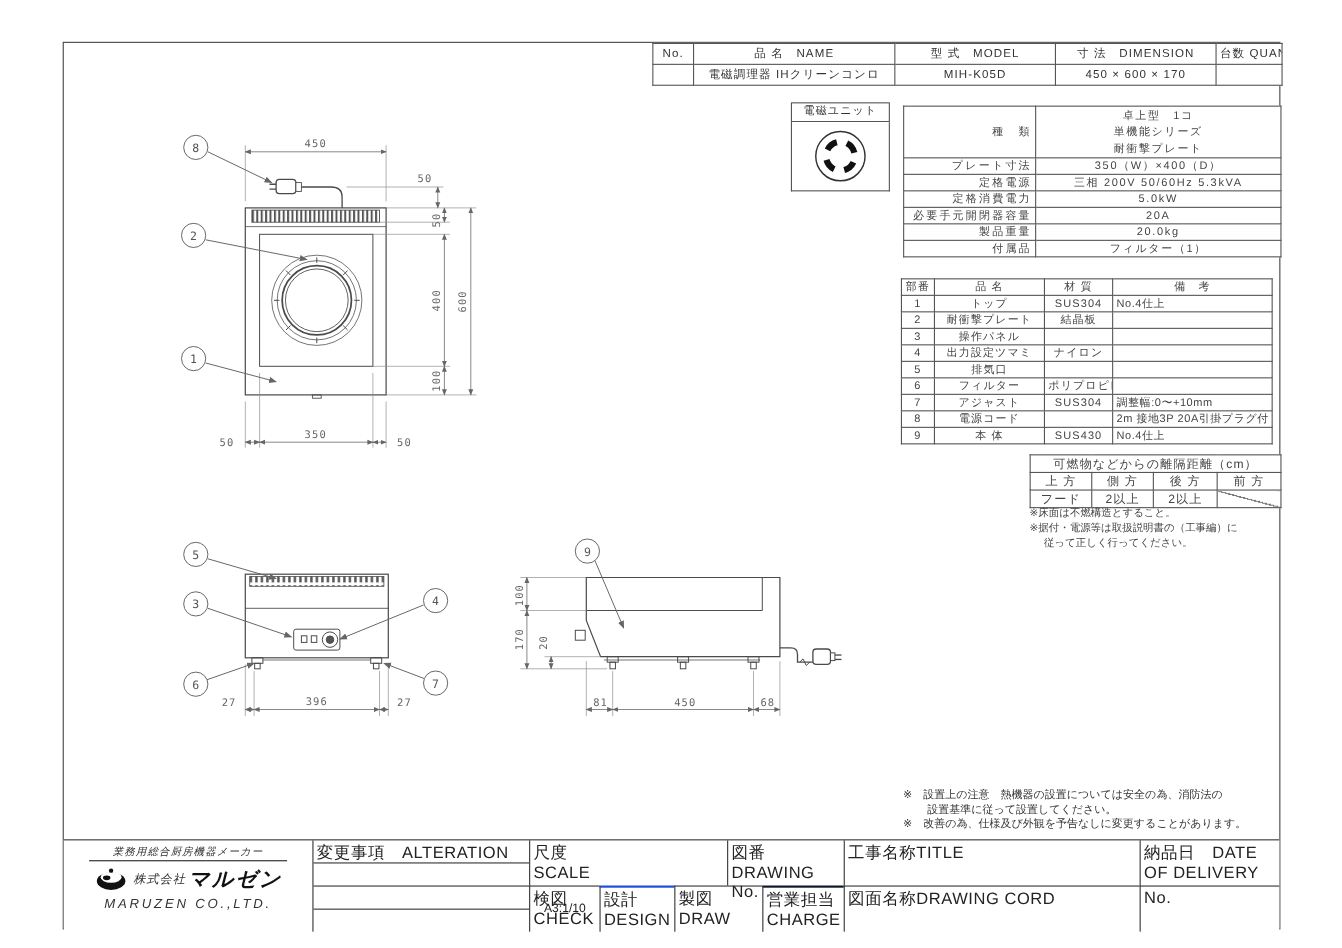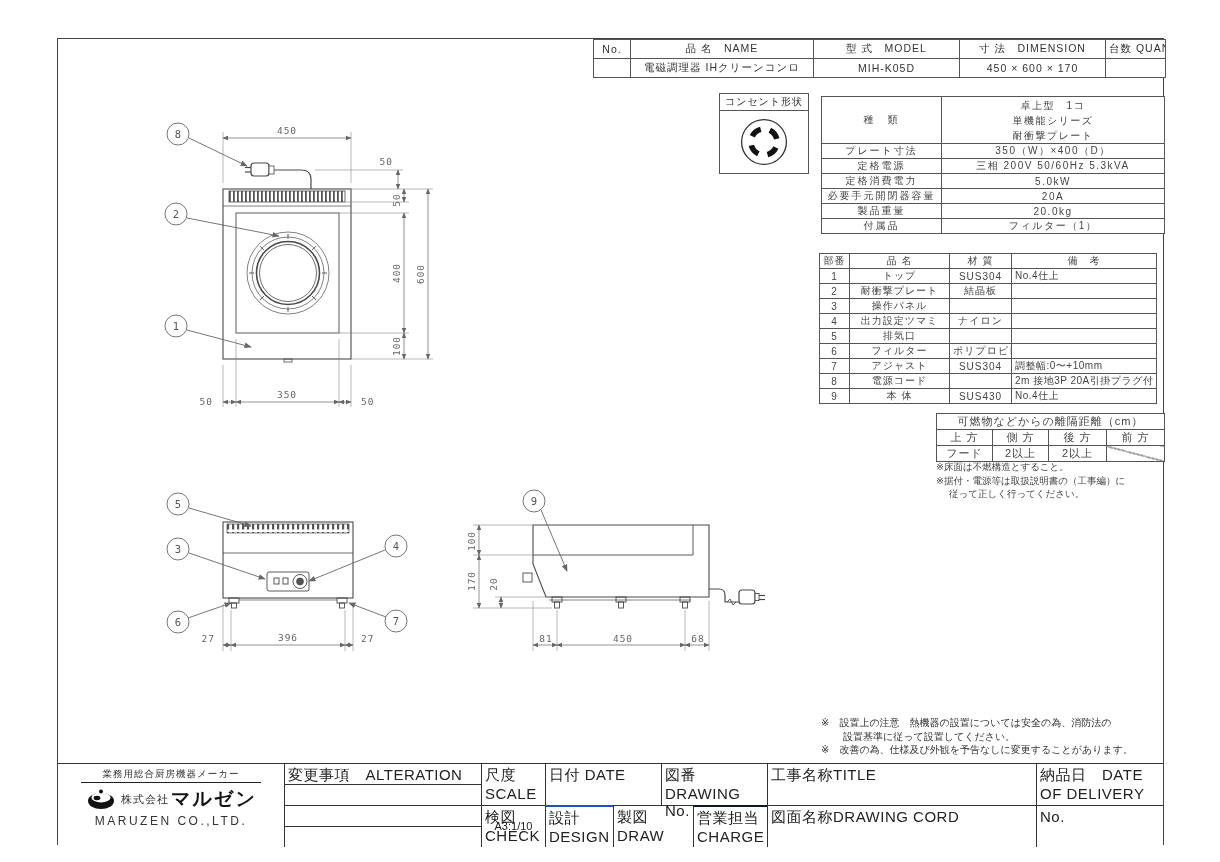--- a/index.html
+++ b/index.html
@@ -11,42 +11,42 @@
   
   table.ht{left:535px;top:0px;width:572px;}
   table.ht td,table.ht th{height:18px;text-align:center;font-size:10.5px;letter-spacing:1px;}
   
   .outlet{position:absolute;left:661px;top:54px;width:90px;}
   .outlet .cap{border:1px solid #555;font-size:10px;text-align:center;height:16px;line-height:16px;letter-spacing:1px;background:#fff;}
   .outlet .plug{border:1px solid #555;border-top:none;height:62px;display:flex;align-items:center;justify-content:center;background:#fff;}
   
   table.spec{left:763px;top:57px;width:344px;}
   table.spec td{height:14px;text-align:center;letter-spacing:1.5px;font-size:10px;color:#444;}
-  table.spec td.lb{letter-spacing:2px;}
+  table.spec td.lb{letter-spacing:2px;text-align:right;}
   table.spec tr.kind td{height:46px;}
   table.spec .kl div{line-height:15px;}
   
   table.parts{left:761px;top:214px;width:338px;}
   table.parts td,table.parts th{height:13px;text-align:center;font-size:10px;color:#444;letter-spacing:1px;}
   table.parts td.rm{text-align:left;letter-spacing:0.5px;}
   
   table.clr{left:878px;top:374px;width:229px;}
   table.clr td,table.clr th{height:14px;text-align:center;font-size:11px;color:#444;letter-spacing:1px;}
   td.slash{background:linear-gradient(to top right,transparent calc(50% - 0.6px),#777 calc(50% - 0.6px),#777 calc(50% + 0.6px),transparent calc(50% + 0.6px));}
   .clrnotes{position:absolute;left:878px;top:421px;width:250px;font-size:9.5px;color:#444;line-height:13.5px;}
   .clrnotes .ind{padding-left:13px;}
   
   .footnotes{position:absolute;left:763px;top:677px;width:350px;font-size:10px;color:#333;line-height:13.5px;}
   .footnotes .ind{padding-left:22px;}
   
   .tblock{position:absolute;left:0;top:724px;width:1105px;height:83px;border-top:1.5px solid #333;background:#fff;}
   .tb{position:absolute;box-sizing:border-box;border-left:1px solid #333;}
   .tb .cl{font-size:15px;color:#222;padding:2px 0 0 3px;letter-spacing:0.5px;}
   .tb .cv{font-size:11px;color:#222;text-align:center;margin-top:18px;}
-  .company{border-left:none;}
+  .company{border-left:none;font-style:italic;}
   .company .maker{font-size:9.5px;letter-spacing:1px;text-align:center;border-bottom:1px solid #222;width:180px;margin:4px auto 0;padding-bottom:1px;}
   .logorow{display:flex;align-items:center;justify-content:center;margin-top:3px;}
   .logorow .kk{font-size:11px;letter-spacing:1px;margin:0 2px 0 4px;}
   .logorow .mz{font-size:19px;font-weight:900;letter-spacing:2px;color:#111;}
   .company .en{font-size:12px;letter-spacing:2.5px;text-align:center;margin-top:2px;}
   .altline{position:absolute;left:0;width:100%;border-top:1px solid #333;}
   
   svg.drawing{position:absolute;left:0;top:0;}
   text.d{font-family:"DejaVu Sans Mono","Liberation Mono",monospace;font-size:9.5px;fill:#666;letter-spacing:1px;}
   text.co{font-family:"DejaVu Sans Mono","Liberation Mono",monospace;font-size:10.5px;fill:#555;}
@@ -265,21 +265,21 @@
         <td></td>
         <td>電磁調理器 IHクリーンコンロ</td>
         <td>MIH-K05D</td>
         <td>450 × 600 × 170</td>
         <td></td>
       </tr>
     </tbody>
   </table>
 
   <div class="outlet">
-    <div class="cap">コンセント形状</div>
+    <div class="cap">電磁ユニット</div>
     <div class="plug">
       <svg width="56" height="56" viewBox="0 0 60 60">
         <circle cx="30" cy="30" r="24" fill="none" stroke="#333" stroke-width="1.4"></circle>
         <circle cx="30" cy="30" r="14" fill="none" stroke="#111" stroke-width="6" stroke-dasharray="12 9.99" transform="rotate(25 30 30)"></circle>
       </svg>
     </div>
   </div>
 
   <table class="t spec">
     <colgroup>
@@ -450,23 +450,20 @@
       <div class="cl">変更事項　ALTERATION</div>
       <div class="altline" style="top:20px"></div>
       <div class="altline" style="top:41px"></div>
       <div class="altline" style="top:62px"></div>
     </div>
 
     <div class="tb" style="left:423px;top:0;width:64px;height:41px">
       <div class="cl">尺度 SCALE</div>
       <div class="cv">A3:1/10</div>
     </div>
-    <div class="tb" style="left:487px;top:0;width:116px;height:41px">
-      <div class="cl">日付 DATE</div>
-    </div>
     <div class="tb" style="left:603px;top:0;width:106px;height:41px">
       <div class="cl">図番 DRAWING  No.</div>
     </div>
     <div class="tb" style="left:709px;top:0;width:269px;height:41px">
       <div class="cl">工事名称TITLE</div>
     </div>
     <div class="tb" style="left:978px;top:0;width:127px;height:41px">
       <div class="cl">納品日　DATE OF DELIVERY</div>
     </div>
 

